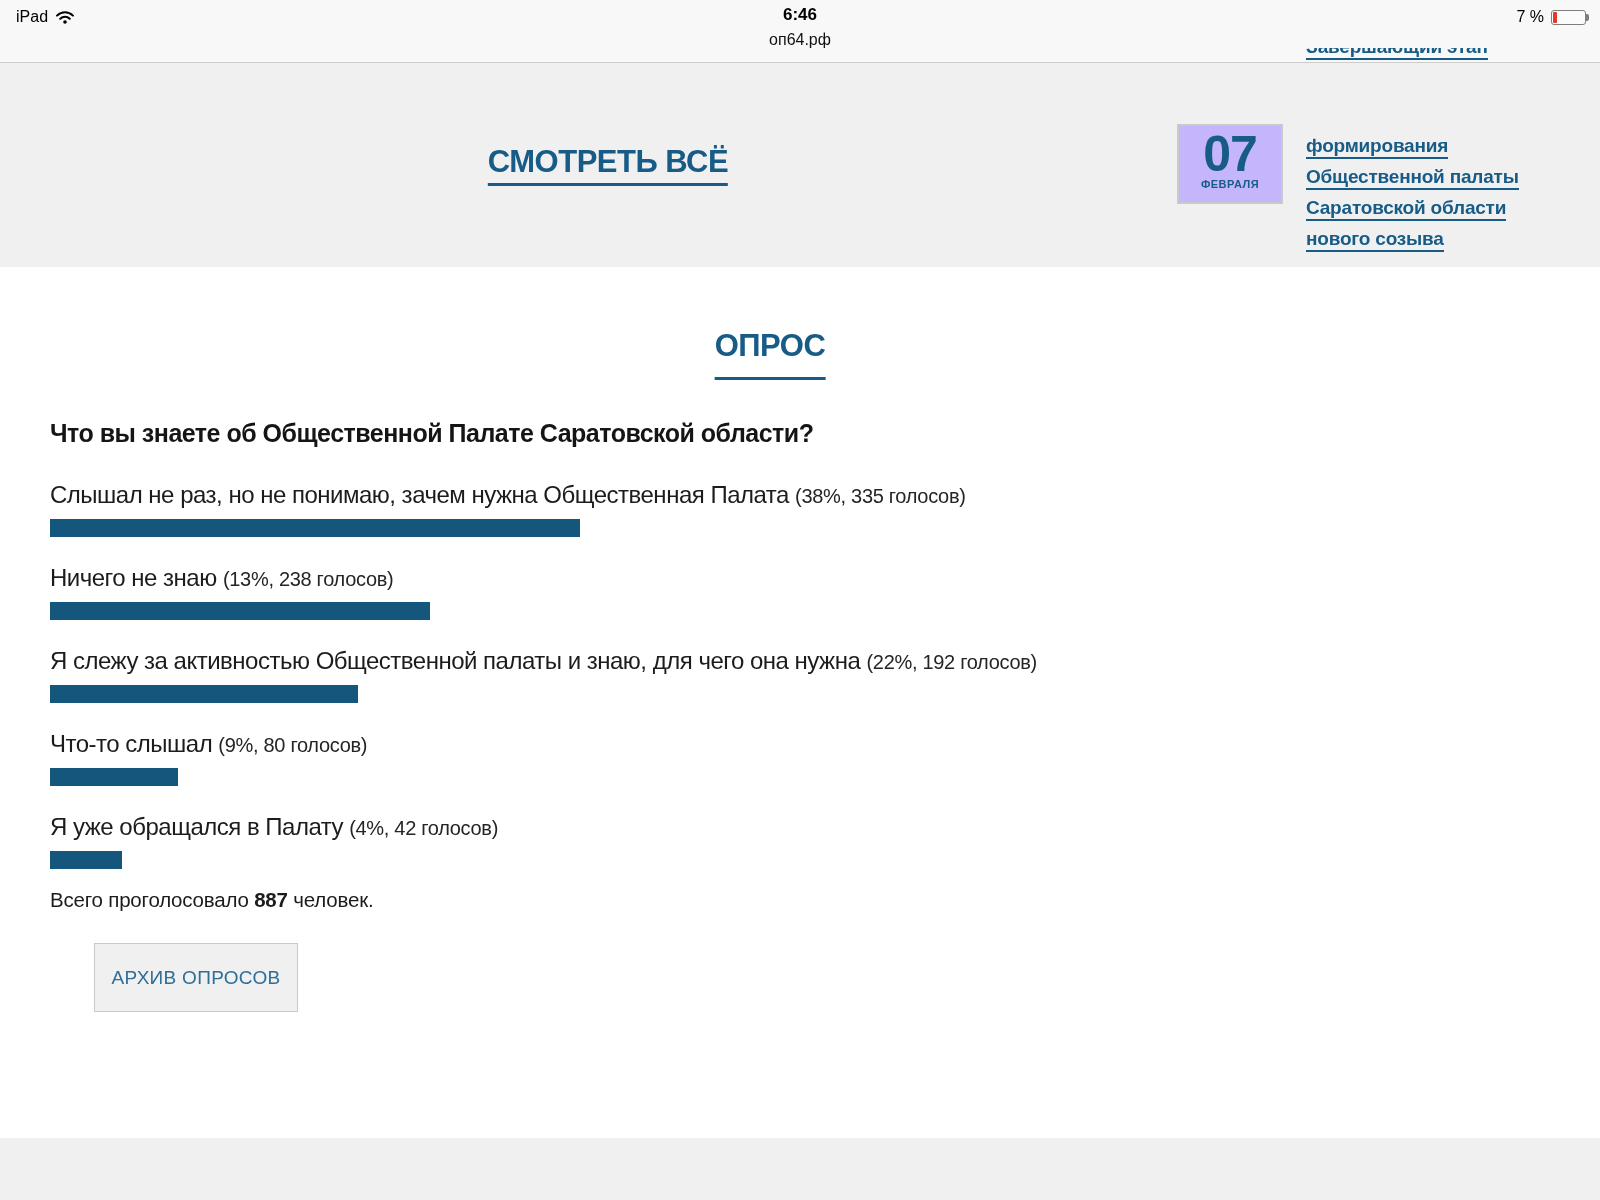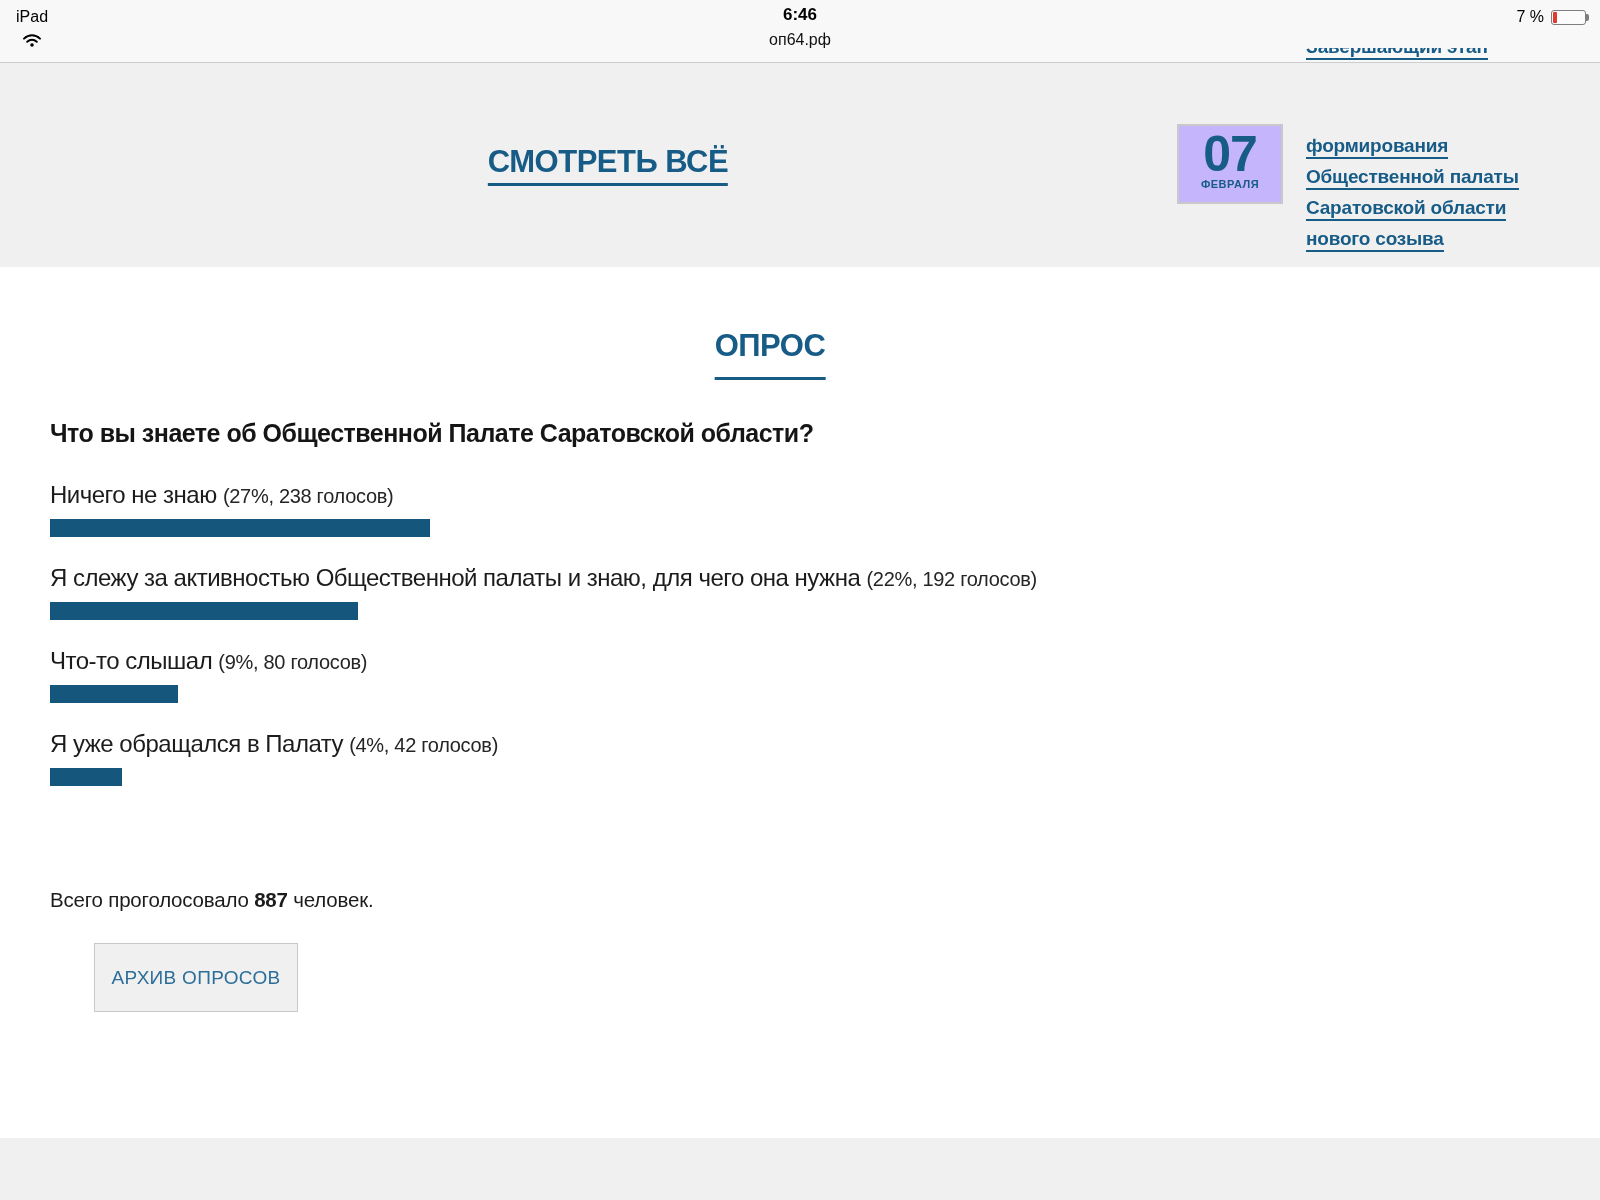--- a/index.html
+++ b/index.html
@@ -12,21 +12,21 @@
   :root{
     --accent:#175b87;
     --bar:#15567d;
     --battery:#e0392e;
   }
   
   .status-bar{
     position:absolute;left:0;top:0;width:1600px;height:62px;
     background:#f8f8f8;border-bottom:1px solid #cccccc;z-index:5;
   }
-  .sb-left{position:absolute;left:16px;top:8px;font-size:16px;color:#000;display:flex;align-items:center;gap:7px;flex-direction:column;}
+  .sb-left{position:absolute;left:16px;top:8px;font-size:16px;color:#000;display:flex;align-items:center;gap:7px;}
   .sb-time{position:absolute;left:0;right:0;top:5px;text-align:center;font-size:17px;font-weight:700;color:#000;}
   .sb-url{position:absolute;left:0;right:0;top:31px;text-align:center;font-size:16px;color:#111;}
   .sb-right{position:absolute;right:14px;top:8px;display:flex;align-items:center;gap:7px;font-size:16px;color:#000;}
   .battery{position:relative;width:33px;height:13px;border:1px solid #7e7e7e;border-radius:3px;background:#fbfbfb;}
   .battery .fill{position:absolute;left:1px;top:1px;bottom:1px;width:4px;background:var(--battery);border-radius:1px;}
   .battery .nub{position:absolute;right:-4px;top:3px;width:3px;height:7px;background:#7e7e7e;border-radius:0 2px 2px 0;}
   
   .header-band{
     position:absolute;left:0;top:62px;width:1600px;height:205px;
     background:#f0f0f0;
@@ -127,22 +127,29 @@
     </div>
 </div>
 
 <div class="main">
   <a class="poll-title">ОПРОС</a>
   <div class="poll-question">Что вы знаете об Общественной Палате Саратовской области?</div>
 
   <div class="poll-options">
       <div class="poll-option">
     <div class="opt-text">
+      <span>Слышал не раз, но не понимаю, зачем нужна Общественная Палата</span>
+      <span class="opt-stat"> (38%, 335 голосов)</span>
+    </div>
+    <div class="opt-bar" style="width: 530px;"></div>
+  </div>
+      <div class="poll-option">
+    <div class="opt-text">
       <span>Ничего не знаю</span>
-      <span class="opt-stat"> (27%, 238 голосов)</span>
+      <span class="opt-stat"> (13%, 238 голосов)</span>
     </div>
     <div class="opt-bar" style="width: 380px;"></div>
   </div>
       <div class="poll-option">
     <div class="opt-text">
       <span>Я слежу за активностью Общественной палаты и знаю, для чего она нужна</span>
       <span class="opt-stat"> (22%, 192 голосов)</span>
     </div>
     <div class="opt-bar" style="width: 308px;"></div>
   </div>

